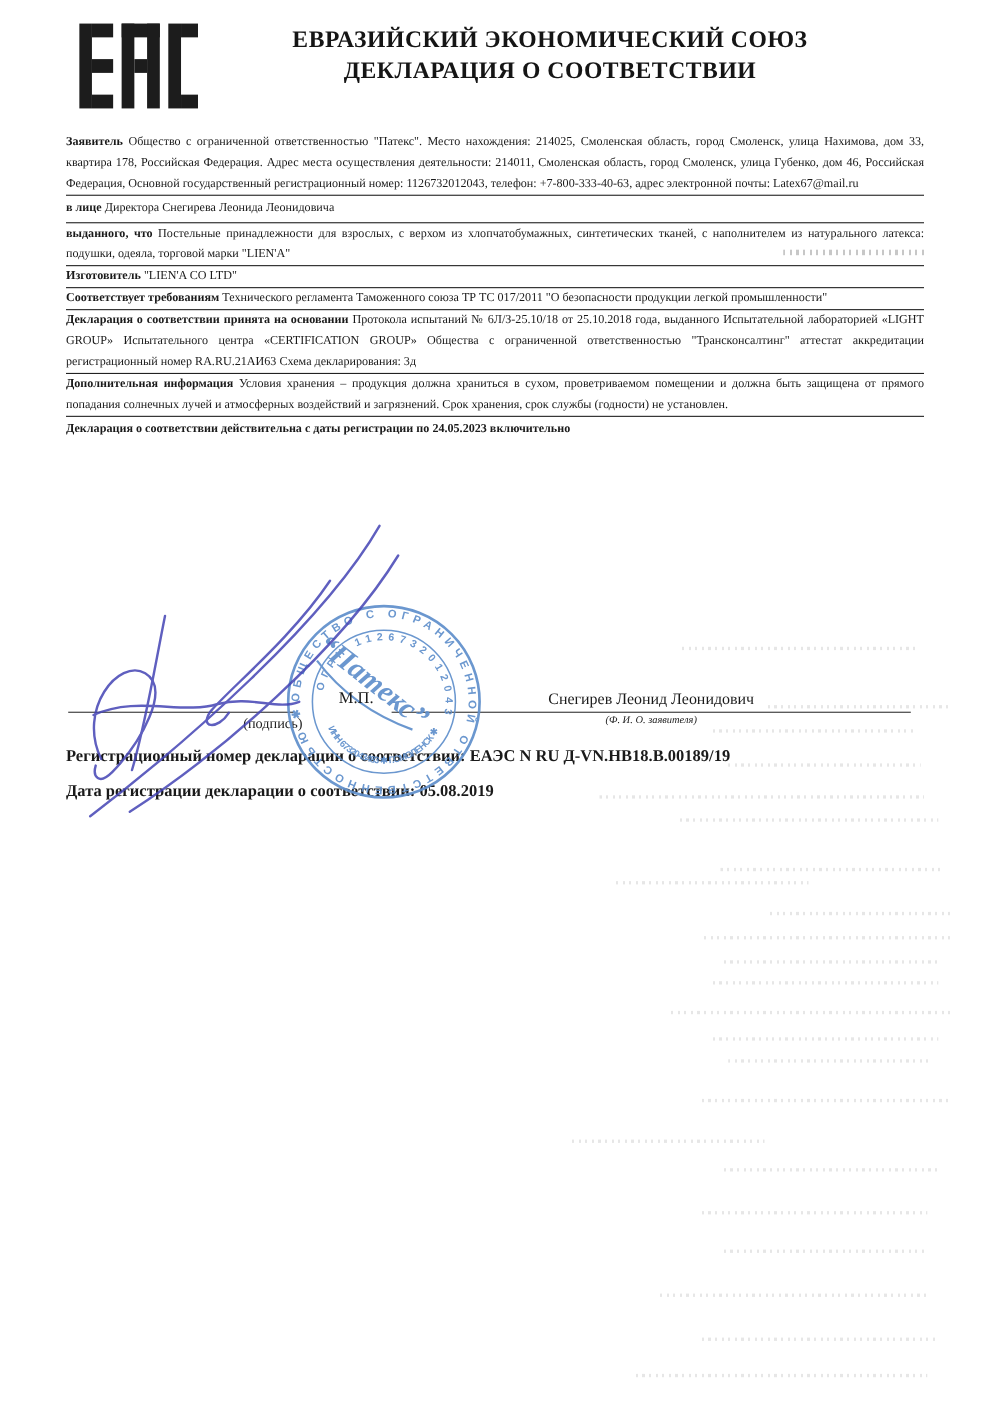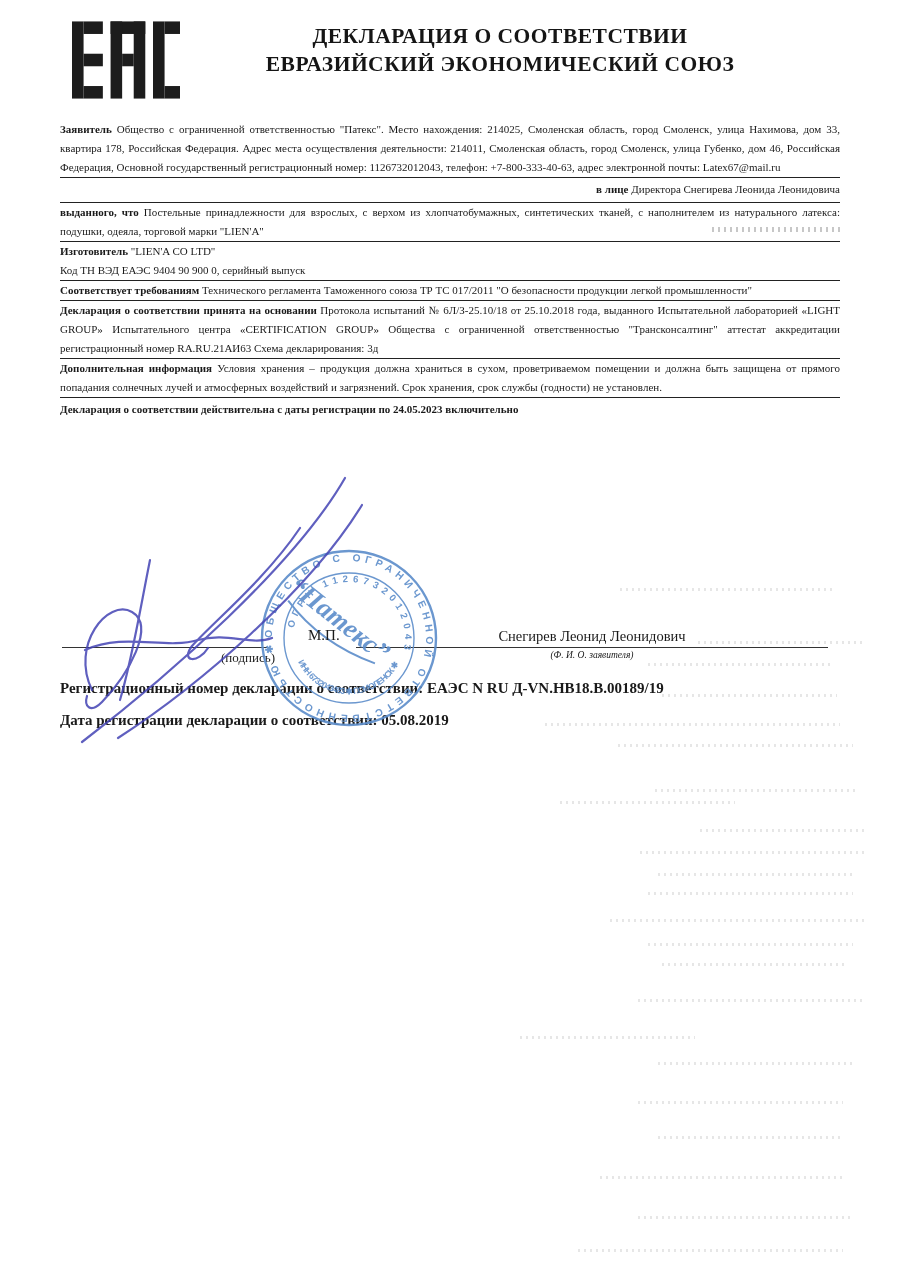--- a/index.html
+++ b/index.html
@@ -24,21 +24,21 @@
   }
   .doc p, .doc div.block{margin:0;}
   .just{text-align:justify;}
   .lead{font-weight:bold;}
   .rule{border:none;border-top:1.4px solid #222;margin:0;height:0;}
   .bold-line{font-weight:bold;}
   .mt14{margin-top:14px;}
   .mt3{margin-top:3px;}
   .mt4{margin-top:4px;}
   .mb13{margin-bottom:13px;}
-  .pline{padding:2px 0 3px 0;text-align:right;}
+  .pline{padding:2px 0 3px 0;}
   
   .mp{position:absolute;left:308px;top:627px;font-size:15px;z-index:5;}
   .sig-line{position:absolute;left:62px;top:647px;width:205px;border-top:1.2px solid #333;}
   .sig-cap{position:absolute;left:70px;top:650px;width:205px;text-align:right;font-size:13px;color:#222;}
   .name-line{position:absolute;left:356px;top:647px;width:472px;border-top:1.2px solid #333;}
   .name-text{position:absolute;left:356px;top:628px;width:472px;text-align:center;font-size:14.5px;}
   .name-cap{position:absolute;left:356px;top:650px;width:472px;text-align:center;font-size:9.5px;color:#222;font-style:italic;}
   .reg-line{position:absolute;left:60px;top:680px;width:800px;font-size:15px;font-weight:bold;}
   .date-line{position:absolute;left:60px;top:712px;width:800px;font-size:15px;font-weight:bold;}
   
@@ -66,41 +66,40 @@
     <rect x="64" y="0" width="12" height="80"></rect>
     <rect x="52" y="33.5" width="12" height="13"></rect>
 
     <rect x="84" y="0" width="12" height="80"></rect>
     <rect x="96" y="0" width="16" height="13"></rect>
     <rect x="96" y="67" width="16" height="13"></rect>
   </g>
 </svg>
 
 <div class="titles">
+  <div>ЕВРАЗИЙСКИЙ ЭКОНОМИЧЕСКИЙ СОЮЗ</div>
   <div>ДЕКЛАРАЦИЯ О СООТВЕТСТВИИ</div>
-  <div>ЕВРАЗИЙСКИЙ ЭКОНОМИЧЕСКИЙ СОЮЗ</div>
 </div>
 
 <div class="doc">
 
   <p class="just"><span class="lead">Заявитель</span><span> Общество с ограниченной ответственностью "Патекс". Место нахождения: 214025, Смоленская область, город Смоленск, улица Нахимова, дом 33, квартира 178, Российская Федерация. Адрес места осуществления деятельности: 214011, Смоленская область, город Смоленск, улица Губенко, дом 46, Российская Федерация, Основной государственный регистрационный номер: 1126732012043, телефон: +7-800-333-40-63, адрес электронной почты: Latex67@mail.ru</span></p>
 
   <hr class="rule">
 
   <p class="pline"><span class="lead">в лице</span><span> Директора Снегирева Леонида Леонидовича</span></p>
 
   <hr class="rule">
 
   <p class="just mt4 mb13"><span class="lead">выданного, что</span><span> Постельные принадлежности для взрослых, с верхом из хлопчатобумажных, синтетических тканей, с наполнителем из натурального латекса: подушки, одеяла, торговой марки "LIEN'A"</span></p>
 
   <hr class="rule">
 
   <div class="block mt3">
     <div><span class="lead">Изготовитель</span><span> "LIEN'A CO LTD"</span></div>
-    <div>Код ТН ВЭД ЕАЭС 9404 90 900 0, серийный выпуск</div>
   </div>
 
   <hr class="rule">
 
   <p class="just mt3"><span class="lead">Соответствует требованиям</span><span> Технического регламента Таможенного союза ТР ТС 017/2011 "О безопасности продукции легкой промышленности"</span></p>
 
   <hr class="rule">
 
   <p class="just mt14"><span class="lead">Декларация о соответствии принята на основании</span><span> Протокола испытаний № 6Л/З-25.10/18 от 25.10.2018 года, выданного Испытательной лабораторией «LIGHT GROUP» Испытательного центра «CERTIFICATION GROUP» Общества с ограниченной ответственностью "Трансконсалтинг" аттестат аккредитации регистрационный номер RA.RU.21АИ63 Схема декларирования: 3д</span></p>
 

